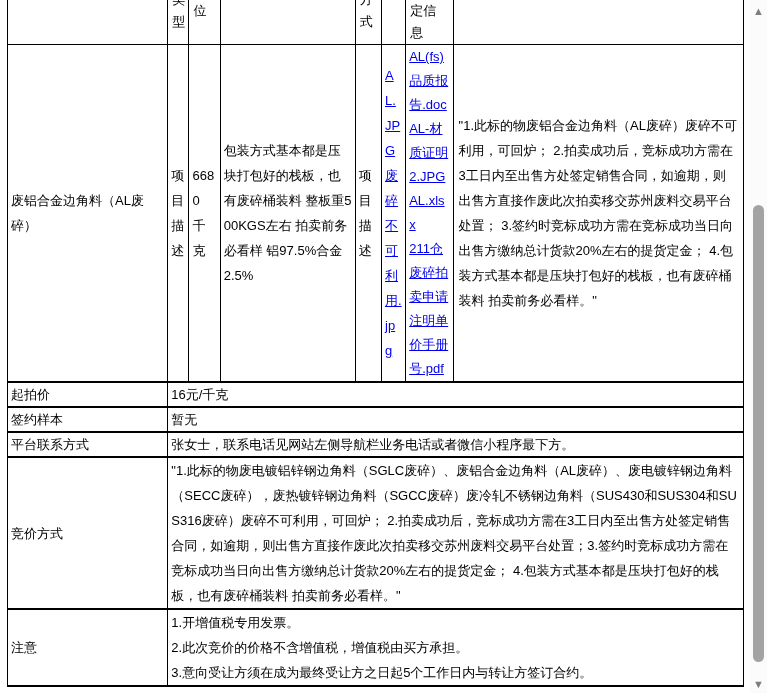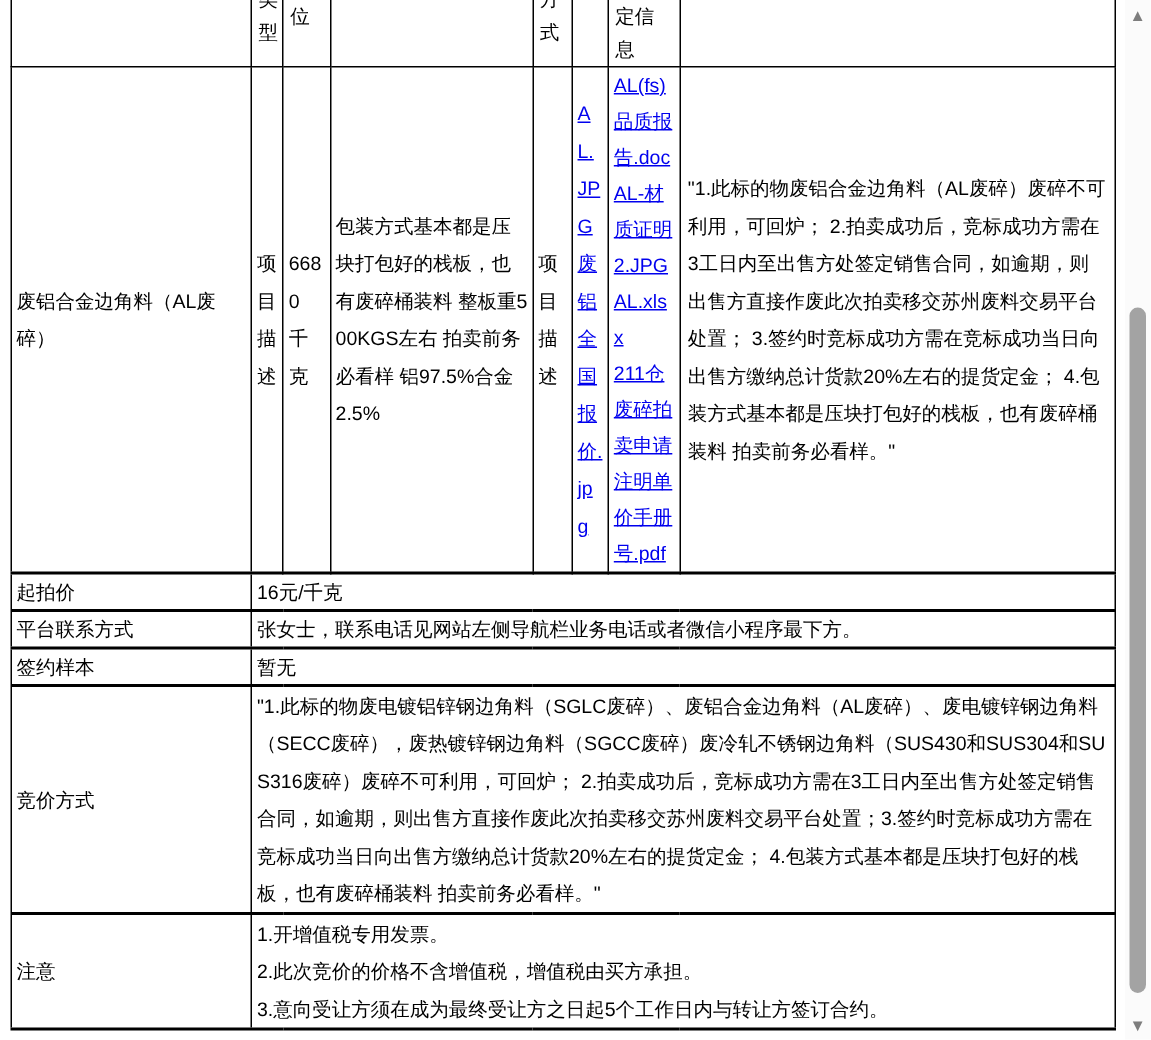--- a/index.html
+++ b/index.html
@@ -135,44 +135,44 @@
       <div>千克</div>
     </td>
     <td>
       <span>包装方式基本都是压块打包好的栈板，也有废碎桶装料 整板重500KGS左右 拍卖前务必看样 铝97.5%合金2.5%</span>
     </td>
     <td>
       <span>项目描述</span>
     </td>
     <td>
       <a class="inline-link" href="#">AL.JPG</a>
-      <a class="inline-link" href="#">废铝全国报价.jpg</a>
+      <a class="inline-link" href="#">废碎不可利用.jpg</a>
     </td>
     <td>
       <a class="block-link" href="#">AL(fs)品质报告.doc</a>
       <a class="block-link" href="#">AL-材质证明2.JPG</a>
       <a class="block-link" href="#">AL.xlsx</a>
       <a class="block-link" href="#">211仓废碎拍卖申请注明单价手册号.pdf</a>
     </td>
     <td class="cell-info">
       <span>"1.此标的物废铝合金边角料（AL废碎）废碎不可利用，可回炉； 2.拍卖成功后，竞标成功方需在3工日内至出售方处签定销售合同，如逾期，则出售方直接作废此次拍卖移交苏州废料交易平台处置； 3.签约时竞标成功方需在竞标成功当日向出售方缴纳总计货款20%左右的提货定金； 4.包装方式基本都是压块打包好的栈板，也有废碎桶装料 拍卖前务必看样。"</span>
     </td>
   </tr>
 
   <tr class="sep row-small">
     <td class="label-cell bold-cell">起拍价</td>
     <td colspan="7" class="bold-cell">16元/千克</td>
   </tr>
   <tr class="sep row-small">
+    <td class="label-cell">签约样本</td>
+    <td colspan="7">暂无</td>
+  </tr>
+  <tr class="sep row-small">
     <td class="label-cell">平台联系方式</td>
     <td colspan="7">张女士，联系电话见网站左侧导航栏业务电话或者微信小程序最下方。</td>
-  </tr>
-  <tr class="sep row-small">
-    <td class="label-cell">签约样本</td>
-    <td colspan="7">暂无</td>
   </tr>
   <tr class="sep row-desc">
     <td class="label-cell">竞价方式</td>
     <td colspan="7">"1.此标的物废电镀铝锌钢边角料（SGLC废碎）、废铝合金边角料（AL废碎）、废电镀锌钢边角料（SECC废碎），废热镀锌钢边角料（SGCC废碎）废冷轧不锈钢边角料（SUS430和SUS304和SUS316废碎）废碎不可利用，可回炉； 2.拍卖成功后，竞标成功方需在3工日内至出售方处签定销售合同，如逾期，则出售方直接作废此次拍卖移交苏州废料交易平台处置；3.签约时竞标成功方需在竞标成功当日向出售方缴纳总计货款20%左右的提货定金； 4.包装方式基本都是压块打包好的栈板，也有废碎桶装料 拍卖前务必看样。"</td>
   </tr>
   <tr class="sep row-note bottom-last">
     <td class="label-cell">注意</td>
     <td colspan="7" class="preline">1.开增值税专用发票。
 2.此次竞价的价格不含增值税，增值税由买方承担。
 3.意向受让方须在成为最终受让方之日起5个工作日内与转让方签订合约。</td>

